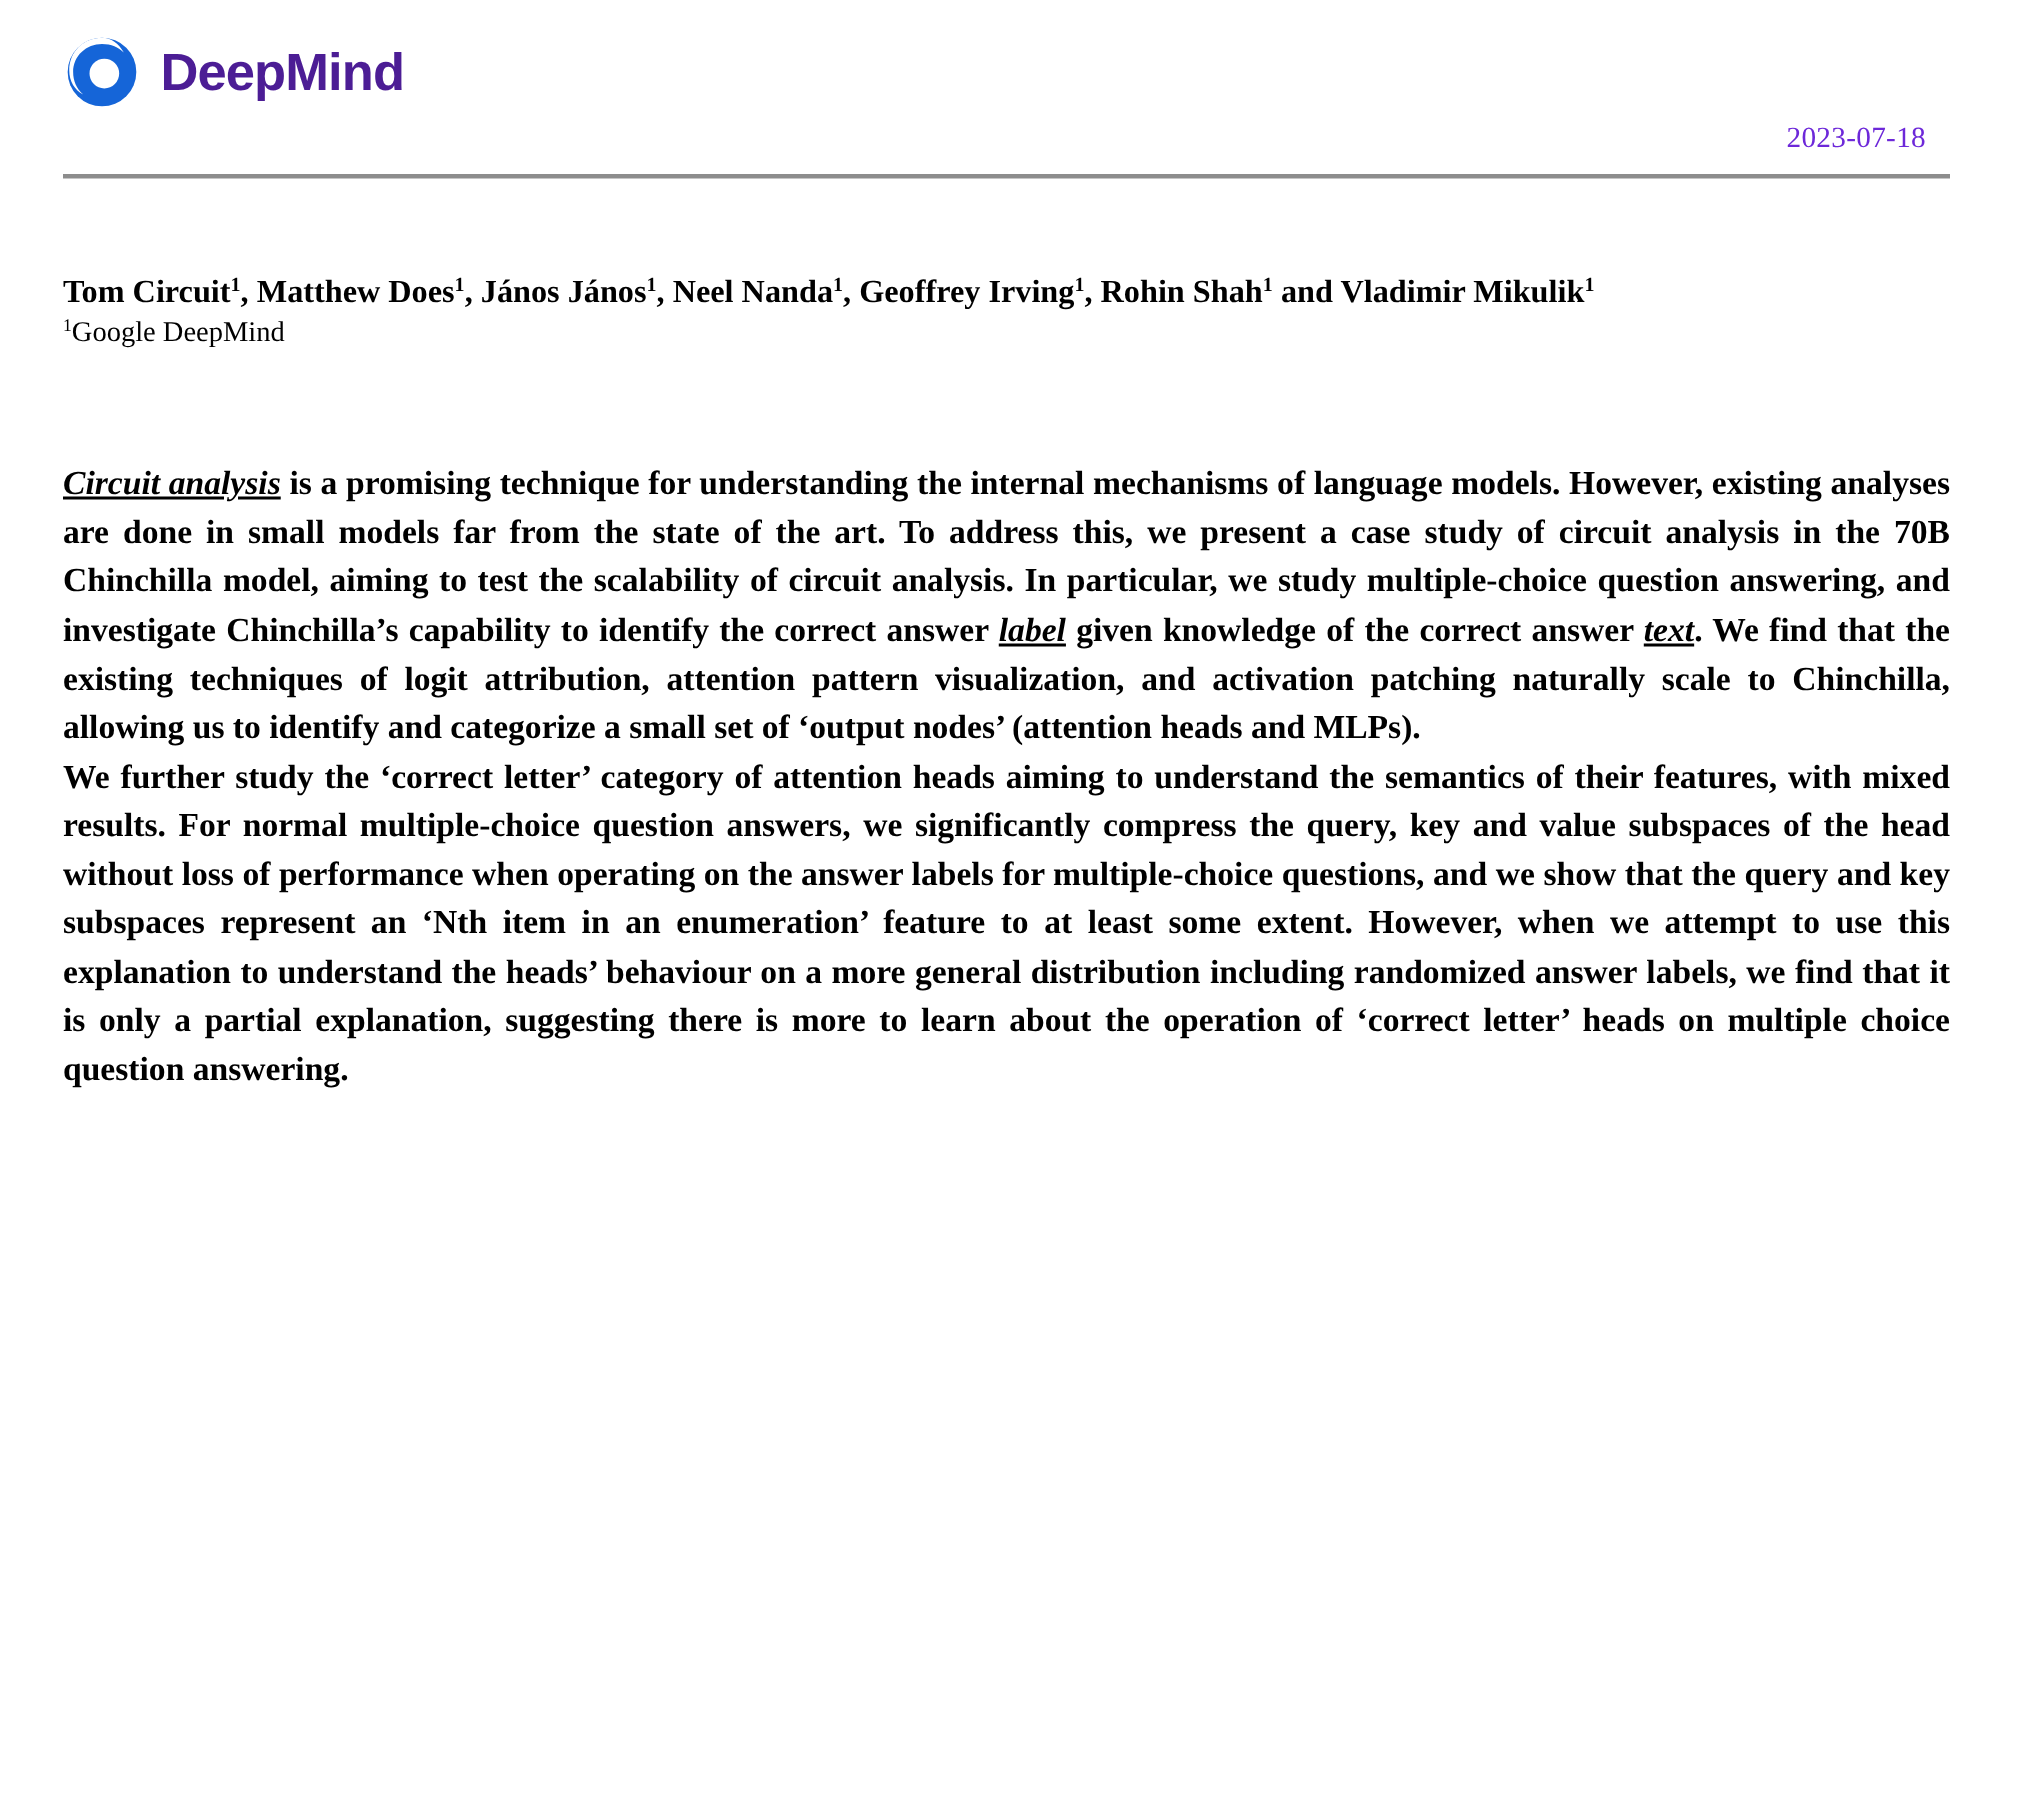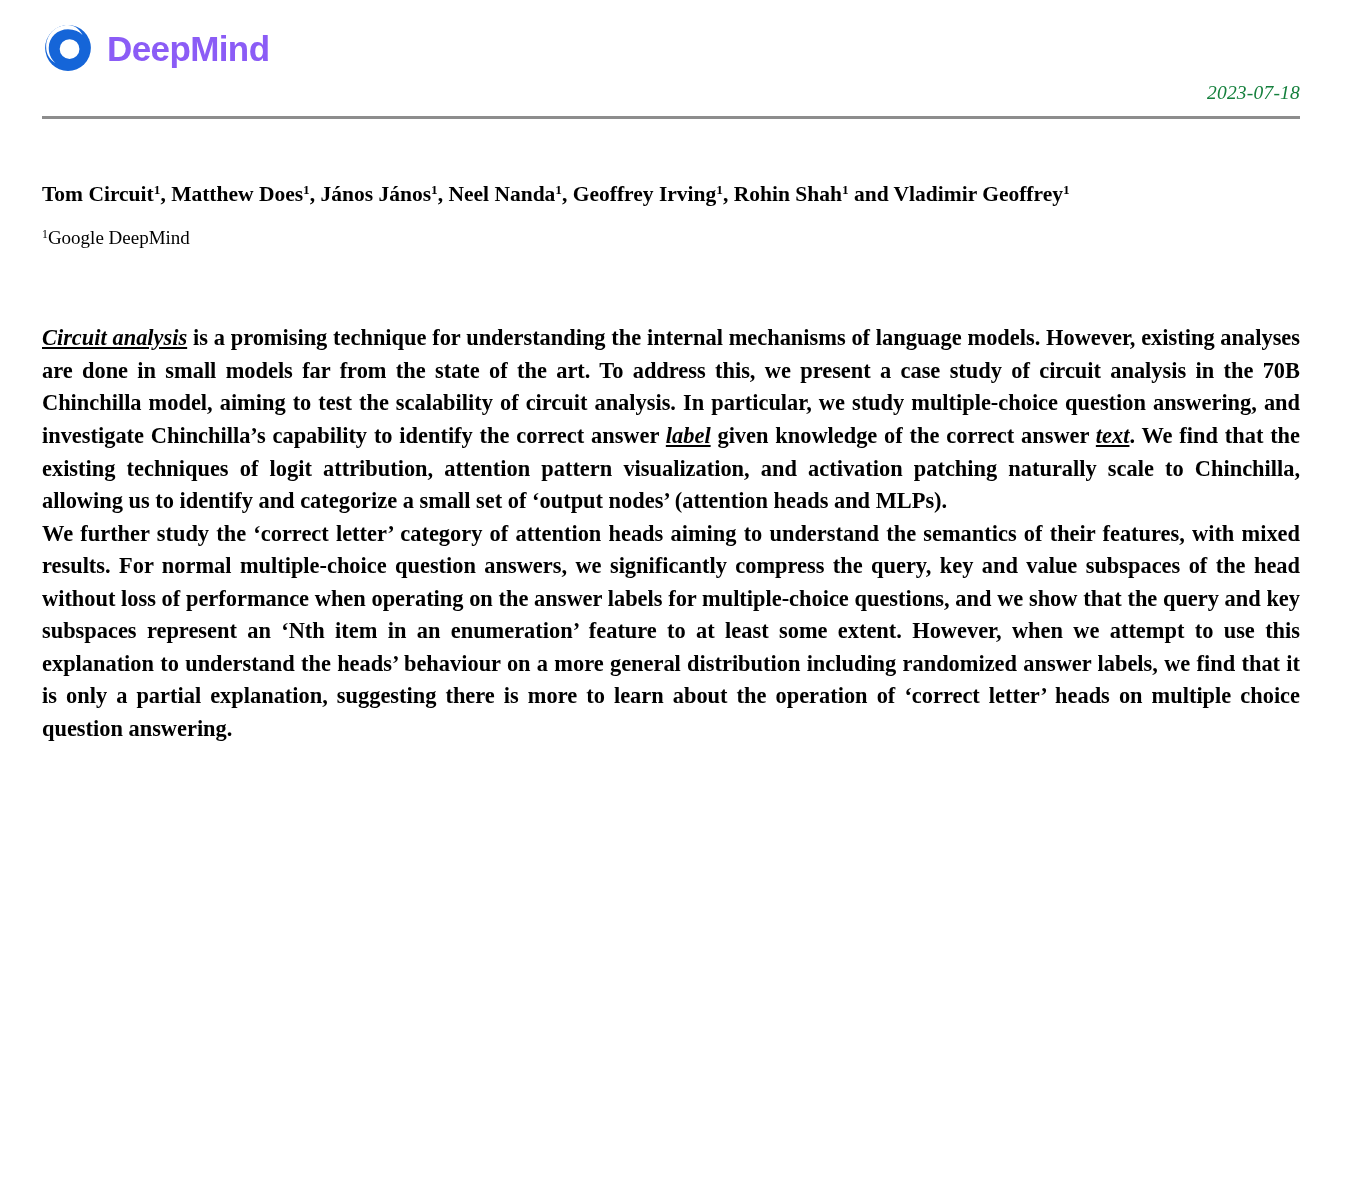--- a/index.html
+++ b/index.html
@@ -37,31 +37,30 @@
     width: 52px;
     height: 52px;
     flex: 0 0 auto;
     display: block;
   }
   .brand-word {
     font-family: "Liberation Sans", "DejaVu Sans", sans-serif;
     font-size: 35px;
     font-weight: 600;
     letter-spacing: -0.6px;
-    color: #8b5cf6;
+    color: #4c1d95;
     line-height: 1;
   }
   .header-date {
     position: absolute;
-    right: 0;
+    right: 16px;
     top: 82px;
     font-family: "Liberation Serif", "DejaVu Serif", serif;
-    font-style: italic;
     font-size: 19.5px;
-    color: #15803d;
+    color: #6d28d9;
     letter-spacing: 0.2px;
   }
   .header-rule {
     position: absolute;
     left: 0;
     right: 0;
     top: 116px;
     height: 3px;
     background: #8d8d8d;
   }
@@ -85,21 +84,21 @@
     max-width: 1210px;
   }
   .authors sup,
   .affil sup {
     font-size: 0.62em;
     vertical-align: 0.52em;
     font-weight: bold;
     line-height: 0;
   }
   .affil {
-    margin-top: 16px;
+    margin-top: 0;
     font-size: 19px;
     font-weight: normal;
     line-height: 1.3;
   }
   .affil sup { font-weight: normal; }
 
   
   .abstract {
     margin-top: 72px;
     font-size: 22.4px;
@@ -138,21 +137,21 @@
       </svg>
       <span class="brand-word">DeepMind</span>
     </div>
 
     <div class="header-date">2023-07-18</div>
     <div class="header-rule"></div>
   </div>
 
 
   <div class="authors">
-    <span>Tom Circuit</span><sup>1</sup>, <span>Matthew Does</span><sup>1</sup>, <span>János János</span><sup>1</sup>, <span>Neel Nanda</span><sup>1</sup>, <span>Geoffrey Irving</span><sup>1</sup>, <span>Rohin Shah</span><sup>1</sup> <span>and</span> <span>Vladimir Geoffrey</span><sup>1</sup>
+    <span>Tom Circuit</span><sup>1</sup>, <span>Matthew Does</span><sup>1</sup>, <span>János János</span><sup>1</sup>, <span>Neel Nanda</span><sup>1</sup>, <span>Geoffrey Irving</span><sup>1</sup>, <span>Rohin Shah</span><sup>1</sup> <span>and</span> <span>Vladimir Mikulik</span><sup>1</sup>
 
     <div class="affil"><sup>1</sup><span>Google DeepMind</span></div>
   </div>
 
   <div class="abstract">
     <p><i>Circuit analysis</i><span> is a promising technique for understanding the internal mechanisms of language models. However, existing analyses are done in small models far from the state of the art. To address this, we present a case study of circuit analysis in the 70B Chinchilla model, aiming to test the scalability of circuit analysis. In particular, we study multiple-choice question answering, and investigate Chinchilla’s capability to identify the correct answer </span><i>label</i><span> given knowledge of the correct answer </span><i>text</i><span>. We find that the existing techniques of logit attribution, attention pattern visualization, and activation patching naturally scale to Chinchilla, allowing us to identify and categorize a small set of ‘output nodes’ (attention heads and MLPs).</span></p>
     <p>We further study the ‘correct letter’ category of attention heads aiming to understand the semantics of their features, with mixed results. For normal multiple-choice question answers, we significantly compress the query, key and value subspaces of the head without loss of performance when operating on the answer labels for multiple-choice questions, and we show that the query and key subspaces represent an ‘Nth item in an enumeration’ feature to at least some extent. However, when we attempt to use this explanation to understand the heads’ behaviour on a more general distribution including randomized answer labels, we find that it is only a partial explanation, suggesting there is more to learn about the operation of ‘correct letter’ heads on multiple choice question answering.</p>
   </div>
 
 </div>

